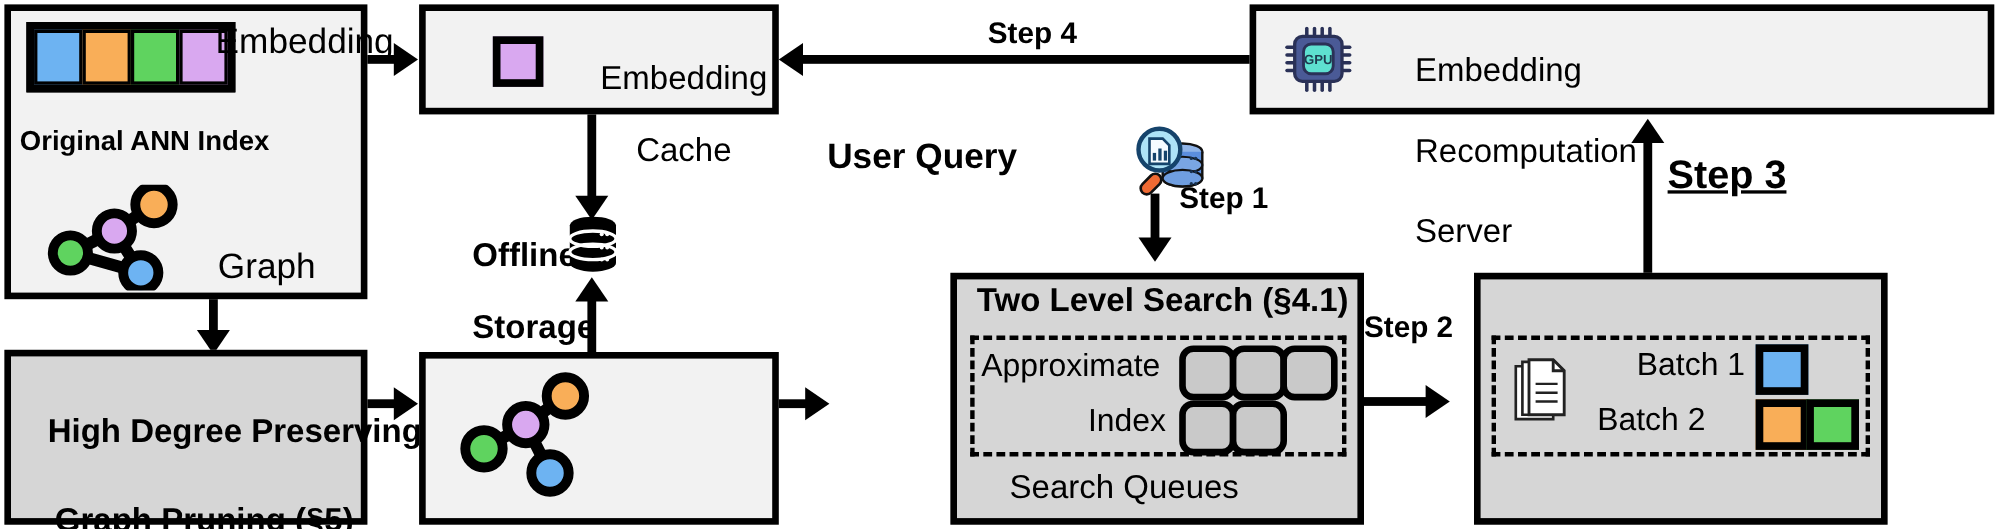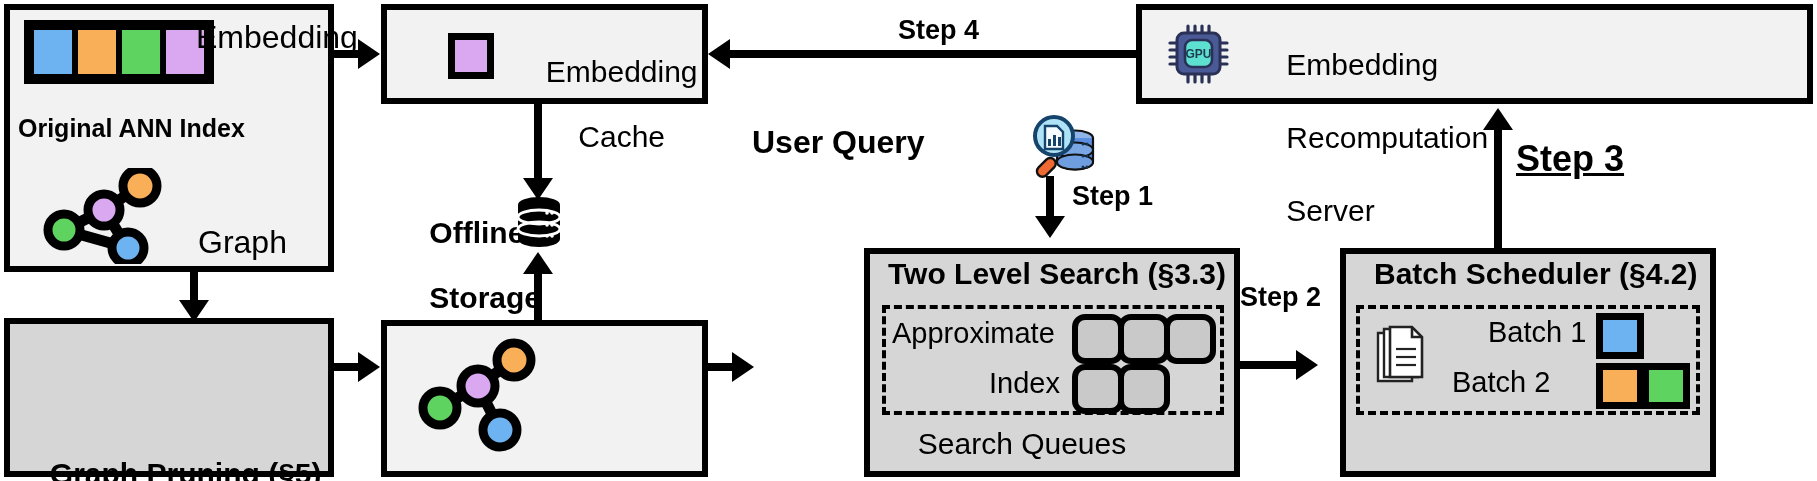--- a/index.html
+++ b/index.html
@@ -109,21 +109,21 @@
       <circle cx="31" cy="40" r="1.8" fill="#fff"></circle>
         <circle cx="36" cy="40" r="1.8" fill="#fff"></circle>
     </svg>
   </div>
 
   <div class="ln" style="left:534px;top:272px;width:8px;height:48px;"></div>
   <div class="ah u" style="left:523px;top:252px;"></div>
 
   <div class="box gray" style="left:4px;top:318px;width:330px;height:159px;"></div>
   <div class="txt ctr ttl" style="left:10px;top:332px;width:318px;font-size:30px;line-height:1.35;">
-    <br>
+    <span>High Degree Preserving</span><br>
     <span>Graph Pruning (§5)</span>
   </div>
 
   <div class="ln" style="left:334px;top:363px;width:26px;height:8px;"></div>
   <div class="ah r" style="left:358px;top:352px;"></div>
 
   <div class="box" style="left:381px;top:320px;width:327px;height:157px;"></div>
   <div class="graph" style="left:414px;top:334px;">
     <svg width="130" height="122" viewBox="0 0 130 122">
       <g stroke="#000" stroke-width="11" stroke-linecap="round">
@@ -162,44 +162,43 @@
       <g fill="#15436b">
         <rect x="21" y="27" width="3" height="7"></rect>
         <rect x="26" y="23" width="3" height="11"></rect>
         <rect x="31" y="25" width="3" height="9"></rect>
       </g>
     </svg>
   </div>
 
   <div class="ln" style="left:1046px;top:176px;width:8px;height:44px;"></div>
   <div class="ah d" style="left:1035px;top:216px;"></div>
-  <div class="txt ttl" style="left:1072px;top:182px;font-size:27px;">Step 1</div>
+  <div class="txt ttl" style="left:1072px;top:166px;font-size:27px;">Step 1</div>
 
   <div class="box gray" style="left:864px;top:248px;width:376px;height:229px;"></div>
-  <div class="txt ttl" style="left:888px;top:258px;font-size:30px;">Two Level Search (§3.3)</div>
+  <div class="txt ttl" style="left:888px;top:258px;font-size:30px;">Two Level Search (§4.1)</div>
 
   <div class="dash" style="left:882px;top:305px;width:342px;height:110px;"></div>
 
   <div class="txt" style="left:892px;top:318px;font-size:29px;">Approximate</div>
   <div class="slot" style="left:1072px;top:314px;"></div>
   <div class="slot" style="left:1118px;top:314px;"></div>
   <div class="slot" style="left:1164px;top:314px;"></div>
 
   <div class="txt" style="left:989px;top:368px;font-size:29px;">Index</div>
   <div class="slot" style="left:1072px;top:364px;"></div>
   <div class="slot" style="left:1118px;top:364px;"></div>
 
   <div class="txt ctr" style="left:864px;top:428px;width:316px;font-size:30px;">Search Queues</div>
 
   <div class="ln" style="left:1240px;top:361px;width:60px;height:8px;"></div>
   <div class="ah r" style="left:1296px;top:350px;"></div>
   <div class="txt ttl" style="left:1240px;top:283px;font-size:27px;">Step 2</div>
 
   <div class="box gray" style="left:1340px;top:248px;width:376px;height:229px;"></div>
-  <div class="txt ttl" style="left:1374px;top:258px;font-size:30px;">Batch Scheduler (§4.2)</div>
 
   <div class="dash" style="left:1356px;top:305px;width:344px;height:110px;"></div>
 
   <div class="icon" style="left:1374px;top:325px;">
     <svg width="54" height="62" viewBox="0 0 54 62">
       <path d="M4 8 h24 l10 10 v38 H4 z" fill="#fff" stroke="#222" stroke-width="2.4"></path>
       <path d="M10 4 h24 l10 10 v38 H10 z" fill="#fff" stroke="#222" stroke-width="2.4"></path>
       <path d="M16 2 h22 l10 10 v40 H16 z" fill="#fff" stroke="#222" stroke-width="2.6"></path>
       <path d="M38 2 v10 h10" fill="none" stroke="#222" stroke-width="2.6"></path>
       <g stroke="#222" stroke-width="2.2">

